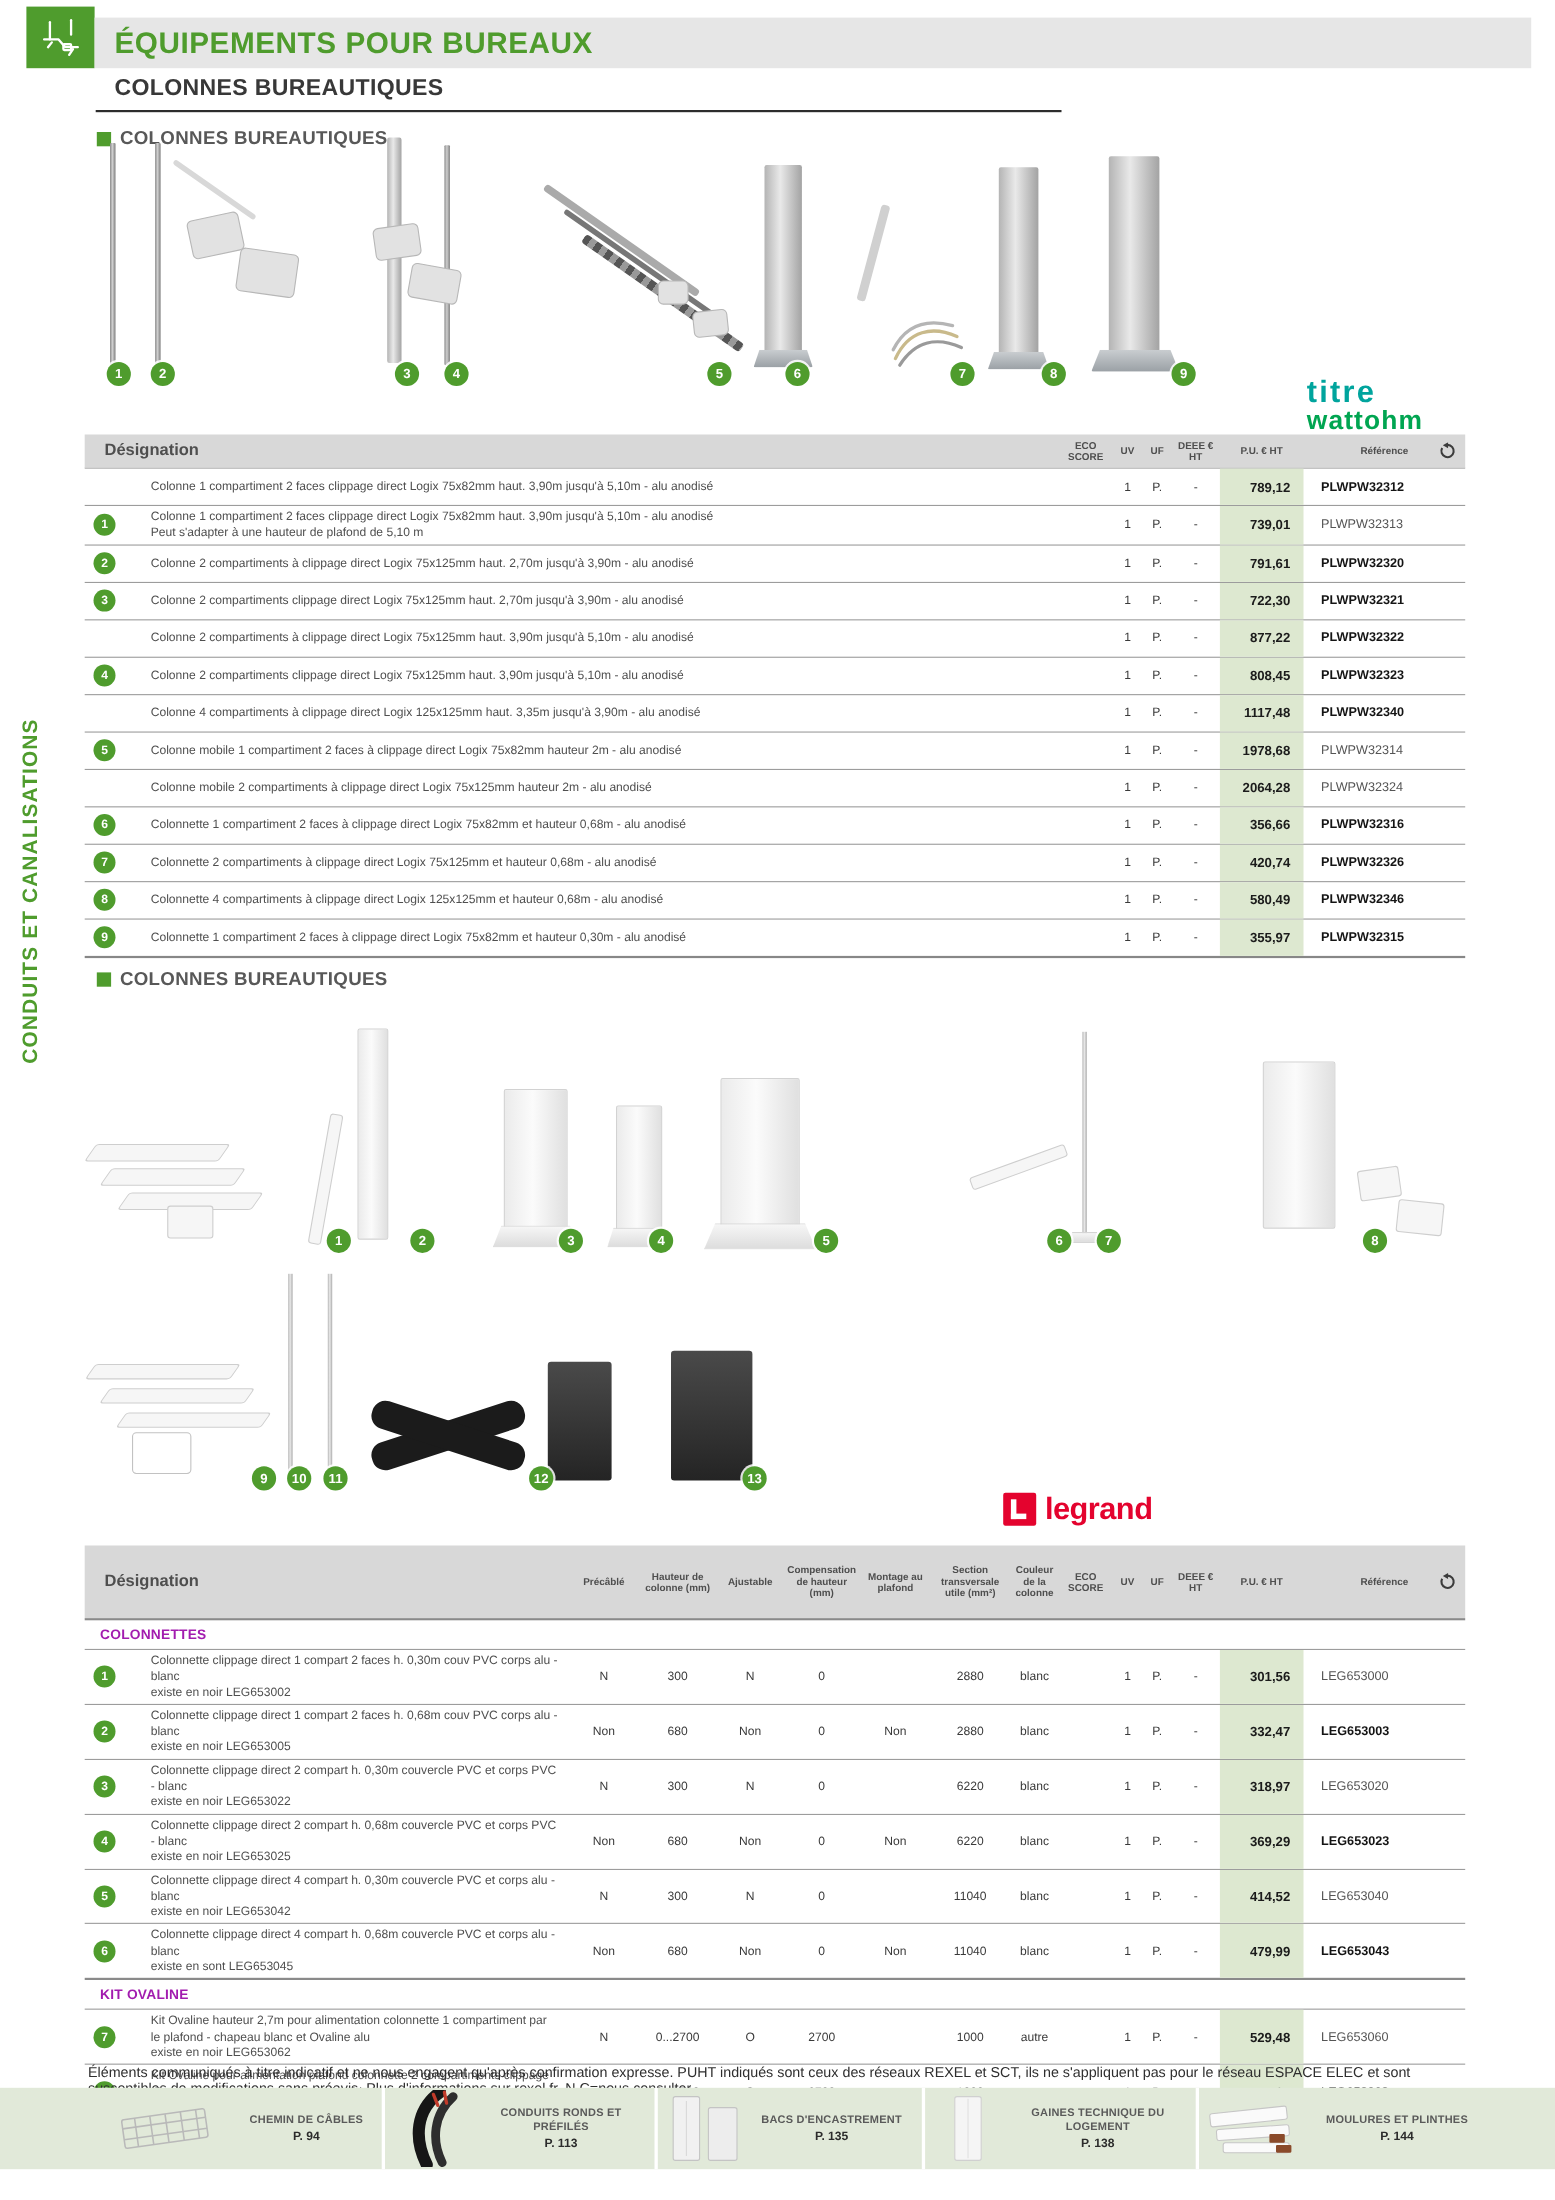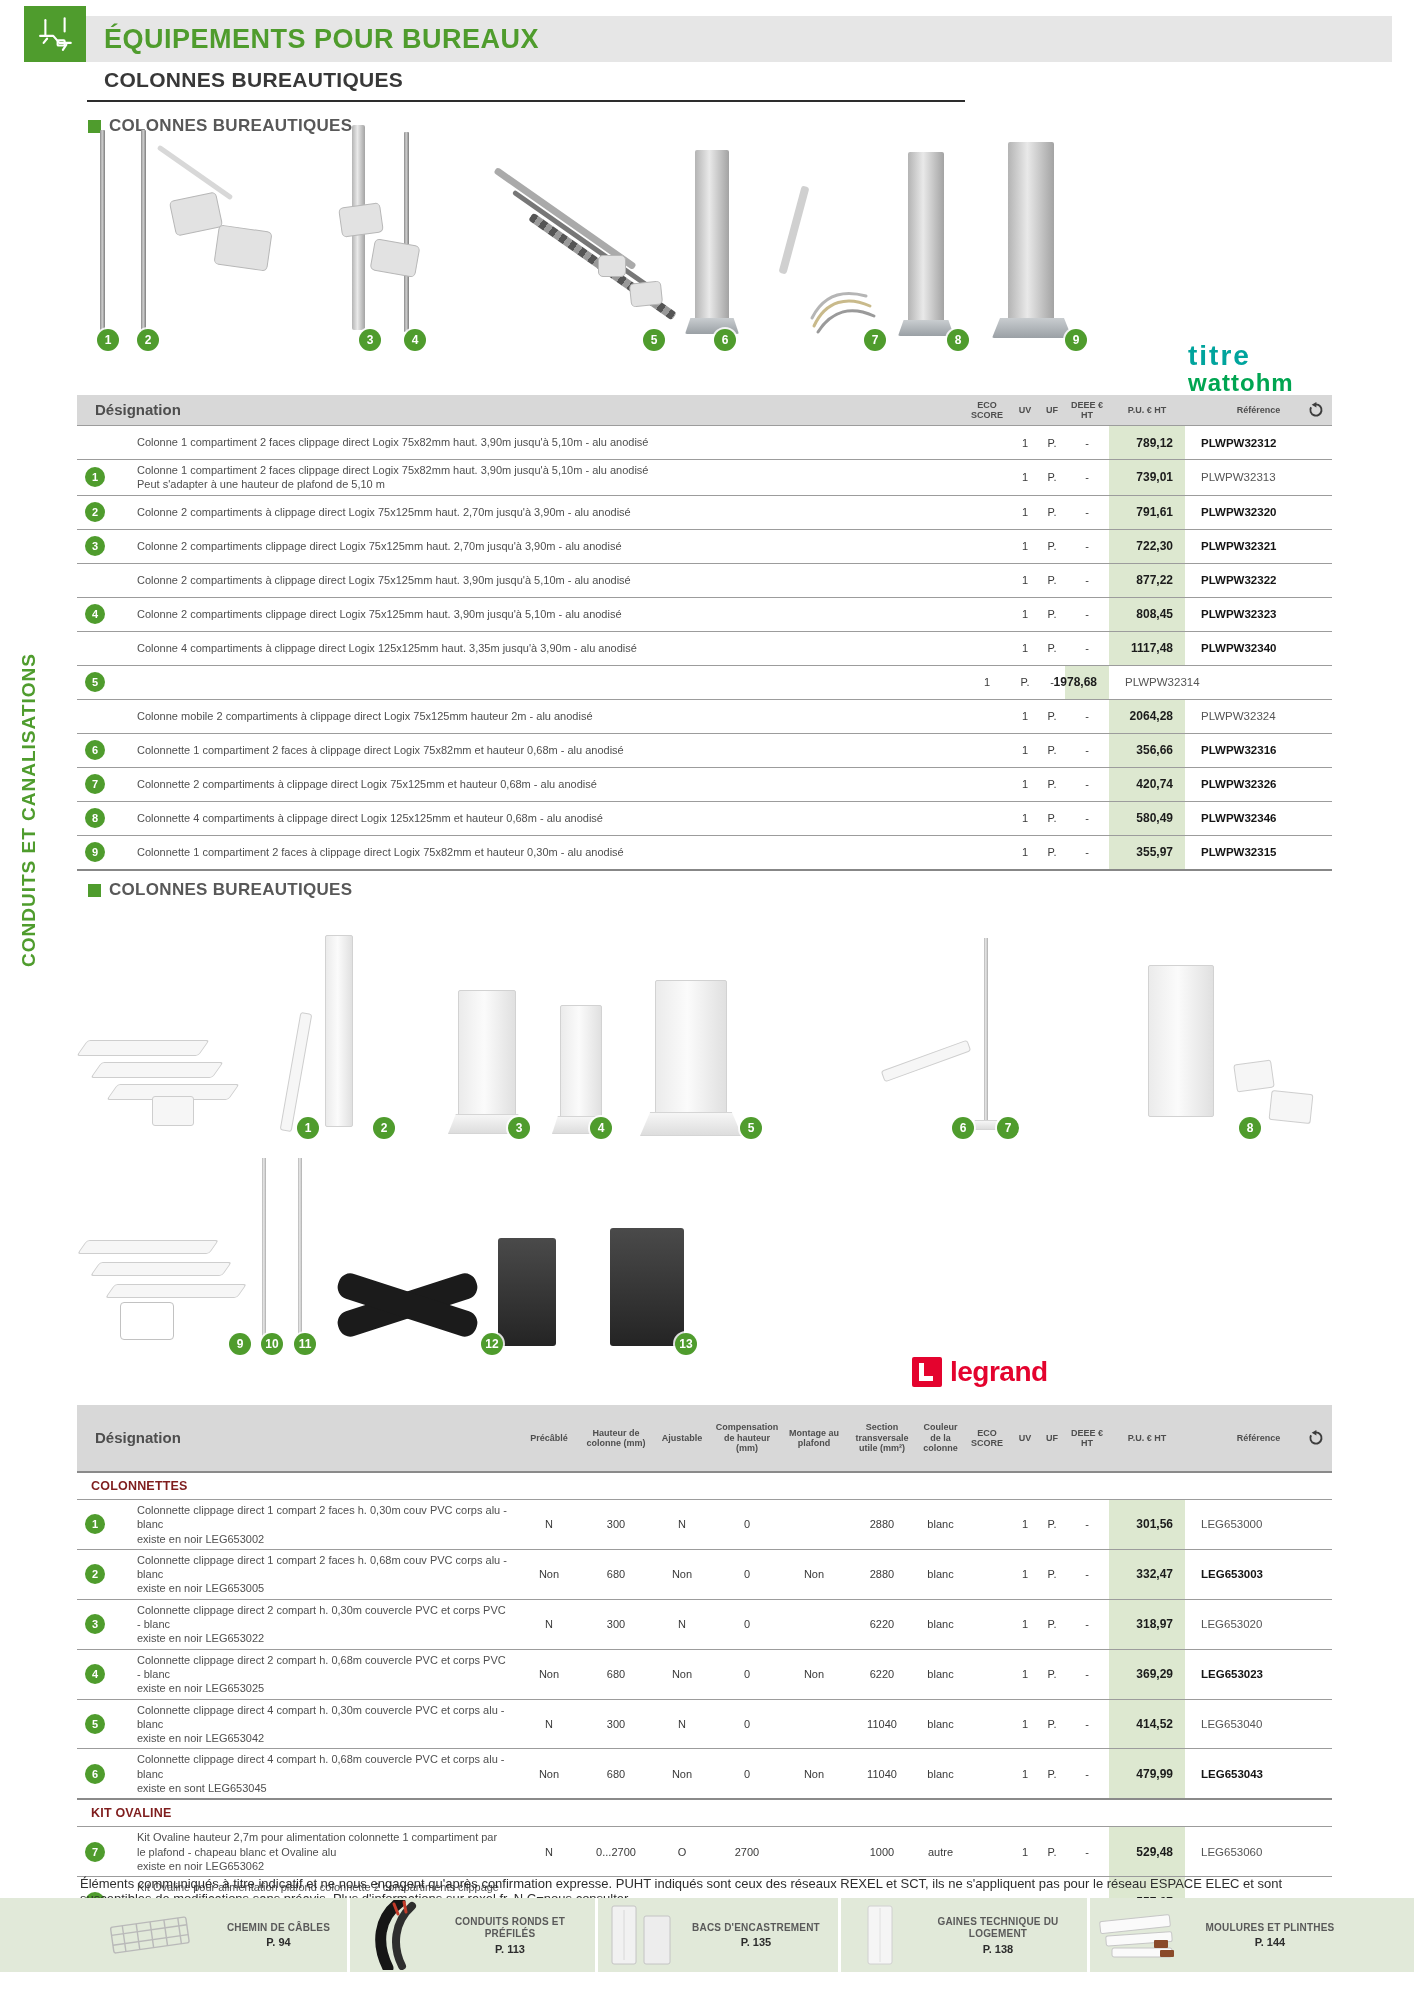--- a/index.html
+++ b/index.html
@@ -80,21 +80,21 @@
   .cdesig{flex-direction:column;align-items:flex-start;justify-content:center;padding-left:8px;padding-right:10px;}
   .dline{font-size:11px;color:var(--ink);line-height:1.3;margin-left:16px;}
   .cpu{background:var(--pricebg);justify-content:flex-end;padding-right:12px;font-weight:700;font-size:12px;color:#1b1b1b;}
   .cref{justify-content:flex-start;padding-left:16px;font-size:11.5px;color:#555;}
   .cref.bold{font-weight:700;color:#141414;}
   .rowcircle{width:20px;height:20px;border-radius:50%;background:var(--green);color:#fff;
     font-size:11px;font-weight:700;display:flex;align-items:center;justify-content:center;}
   #t1-rows .trow{min-height:33px;}
   #t2-rows .trow{min-height:38px;}
   .t2group{border-top:2px solid #8a8a8a;min-height:26px;display:flex;align-items:center;}
-  .glabel{font-size:12.5px;font-weight:800;color:#7f1d1d;padding-left:14px;letter-spacing:.2px;}
+  .glabel{font-size:12.5px;font-weight:800;color:#a21caf;padding-left:14px;letter-spacing:.2px;}
   #table1 .thead{height:30px;}
   #table2 .thead{height:66px;}
 
   
   .disclaimer{position:absolute;left:80px;top:1876px;width:1258px;font-size:13px;color:#2e2e2e;}
   .navband{position:absolute;left:0;top:1898px;width:1414px;height:74px;background:var(--navbg);}
   .navdiv{position:absolute;top:0;width:3px;height:74px;background:#fff;}
   .navitem{position:absolute;top:0;height:74px;display:flex;align-items:center;}
   .navlabel{text-align:center;}
   .navlabel .nl{font-size:10px;font-weight:600;color:#5a5a5a;line-height:1.25;letter-spacing:.2px;}
@@ -272,20 +272,23 @@
           <div class="cell">1</div>
           <div class="cell">P.</div>
           <div class="cell">-</div>
           <div class="cell cpu">1117,48</div>
           <div class="cell cref bold">PLWPW32340</div>
         </div>
         <div class="trow t1cols">
           <div class="cell cnum">
             <div class="rowcircle">5</div>
           </div>
+          <div class="cell cdesig">
+            <div class="dline">Colonne mobile 1 compartiment 2 faces à clippage direct Logix 75x82mm hauteur 2m - alu anodisé</div>
+          </div>
           <div class="cell"></div>
           <div class="cell">1</div>
           <div class="cell">P.</div>
           <div class="cell">-</div>
           <div class="cell cpu">1978,68</div>
           <div class="cell cref">PLWPW32314</div>
         </div>
         <div class="trow t1cols">
           <div class="cell cnum"></div>
           <div class="cell cdesig">

